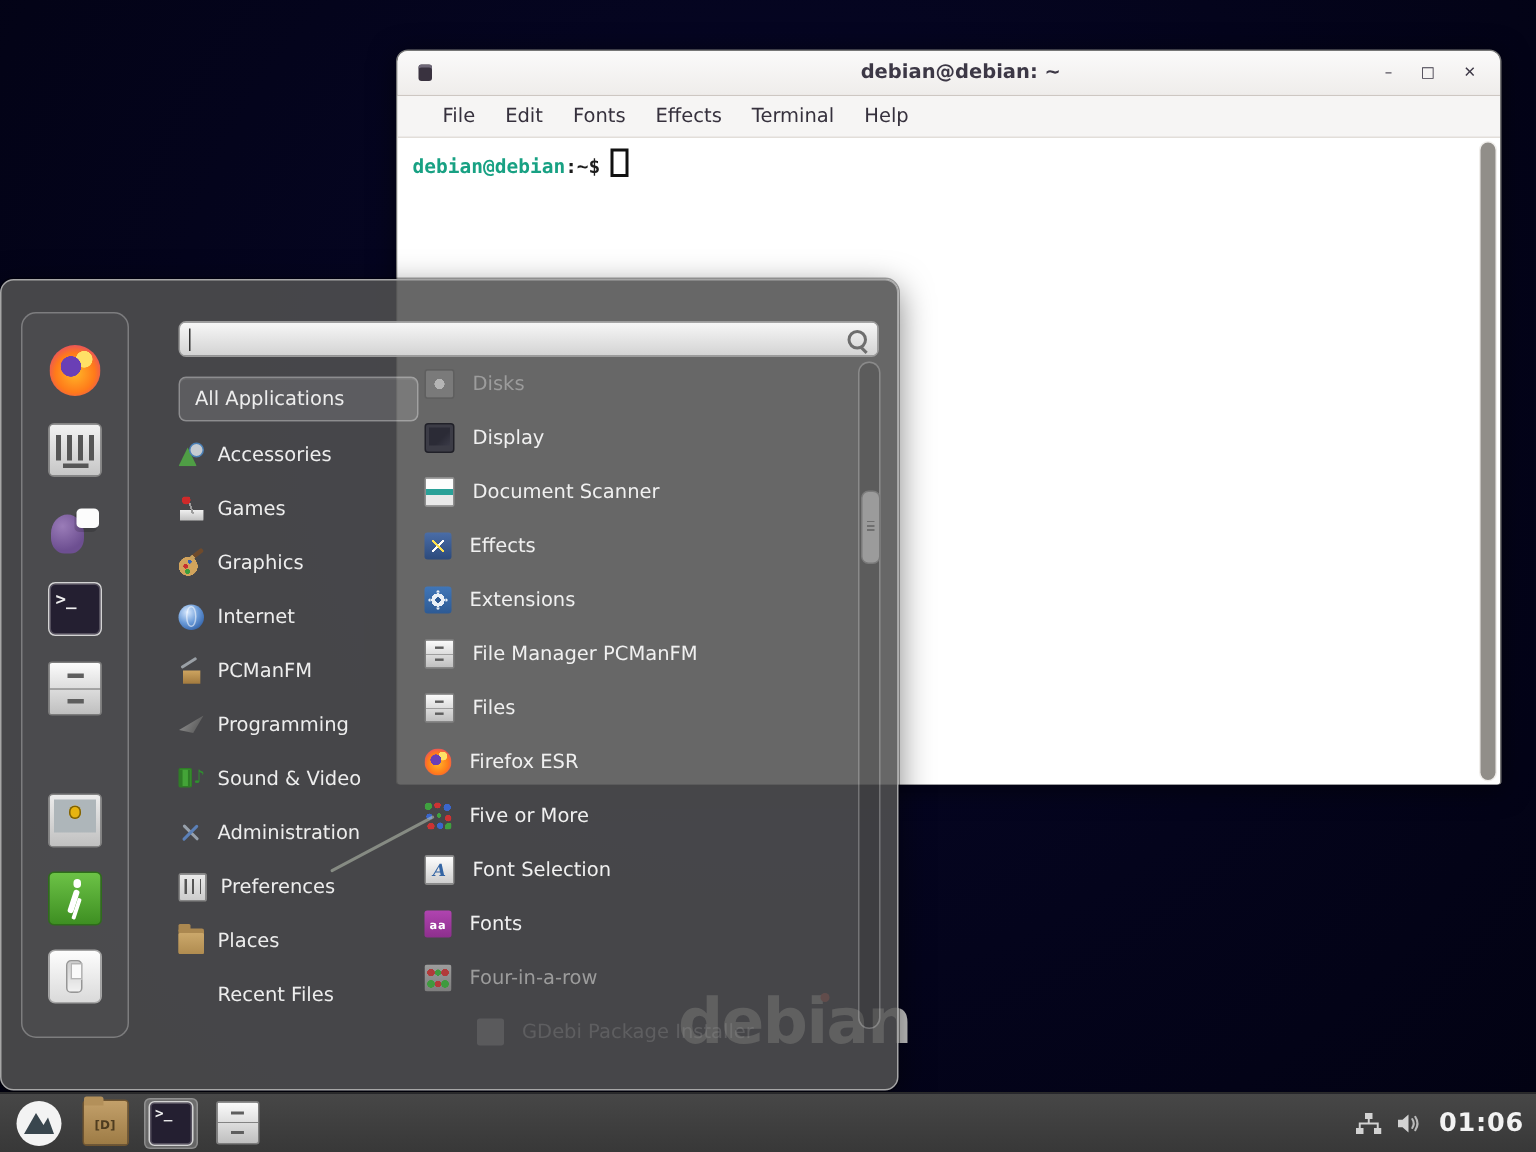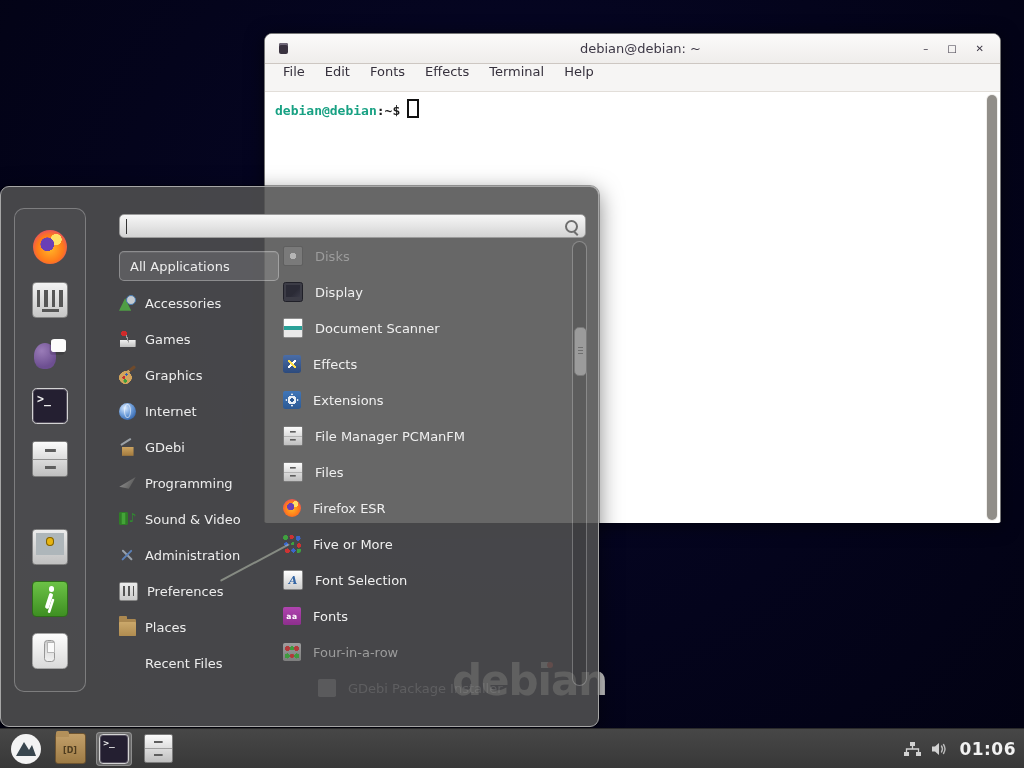--- a/index.html
+++ b/index.html
@@ -11,27 +11,27 @@
     color:#c9c9c9;letter-spacing:-1px;z-index:1;}
   .watermark .idot{position:absolute;left:61%;top:6px;width:6px;height:6px;border-radius:50%;background:#d0342c;}
   
   .term{position:absolute;left:264px;top:33px;width:737px;height:490px;z-index:2;
     border-radius:8px 8px 2px 2px;box-shadow:0 3px 18px rgba(0,0,0,.55);
     background:#ffffff;border:1px solid #777;box-sizing:border-box;}
   .term-titlebar{position:relative;height:29px;border-radius:7px 7px 0 0;
     background:linear-gradient(#fbfafa,#efedeb);border-bottom:1px solid #cdc7c2;
     display:flex;align-items:center;}
   .term-title{position:absolute;left:0;right:0;text-align:center;font-size:13px;
-    font-weight:normal;color:#3d3846;padding-left:16px;}
+    font-weight:bold;color:#3d3846;padding-left:16px;}
   .term-mini-icon{position:absolute;left:14px;top:9px;width:9px;height:11px;background:#39323f;
     border-radius:2px;box-shadow:inset 0 2px 0 #6f6878;}
   .term-controls{position:absolute;right:16px;display:flex;gap:19px;align-items:center;}
   .term-controls span{font-size:10px;color:#3d3846;line-height:10px;cursor:default;}
   .term-menubar{height:27px;background:#f6f5f4;border-bottom:1px solid #e2ded9;
-    display:flex;padding-left:8px;}
+    display:flex;align-items:center;padding-left:20px;}
   .term-menubar ul{display:flex;list-style:none;margin:0;padding:0;}
   .term-menubar li{padding:0 10px;font-size:13px;color:#36313d;}
   .term-body{position:relative;height:431px;background:#fff;border-radius:0 0 2px 2px;}
   .term-line{padding:7px 10px;font:bold 13px "DejaVu Sans Mono",monospace;color:#1c1c1c;white-space:pre;}
   .term-user{color:#18a183;}
   .term-cursor{display:inline-block;width:8px;height:15px;border:2px solid #111;
     margin-left:7px;vertical-align:-3px;background:#fff;}
   .term-scroll{position:absolute;top:2px;bottom:2px;right:2px;width:12px;background:#f1efec;border-radius:6px;}
   .term-thumb{position:absolute;top:1px;bottom:1px;left:1px;width:10px;background:#918e89;border-radius:5px;}
   
@@ -314,21 +314,21 @@
         <div class="cat-row">
           <span class="ic" data-icon="graphics"></span>
           <span>Graphics</span>
         </div>
         <div class="cat-row">
           <span class="ic" data-icon="internet"></span>
           <span>Internet</span>
         </div>
         <div class="cat-row">
           <span class="ic" data-icon="office"></span>
-          <span>GDebi</span>
+          <span>PCManFM</span>
         </div>
         <div class="cat-row">
           <span class="ic" data-icon="programming"></span>
           <span>Programming</span>
         </div>
         <div class="cat-row">
           <span class="ic" data-icon="sound-video"></span>
           <span>Sound &amp; Video</span>
         </div>
         <div class="cat-row">

